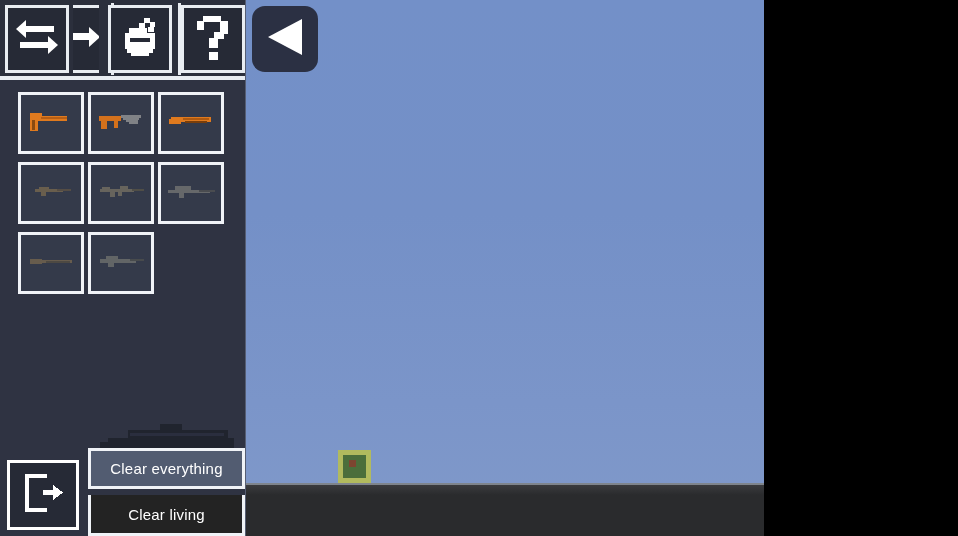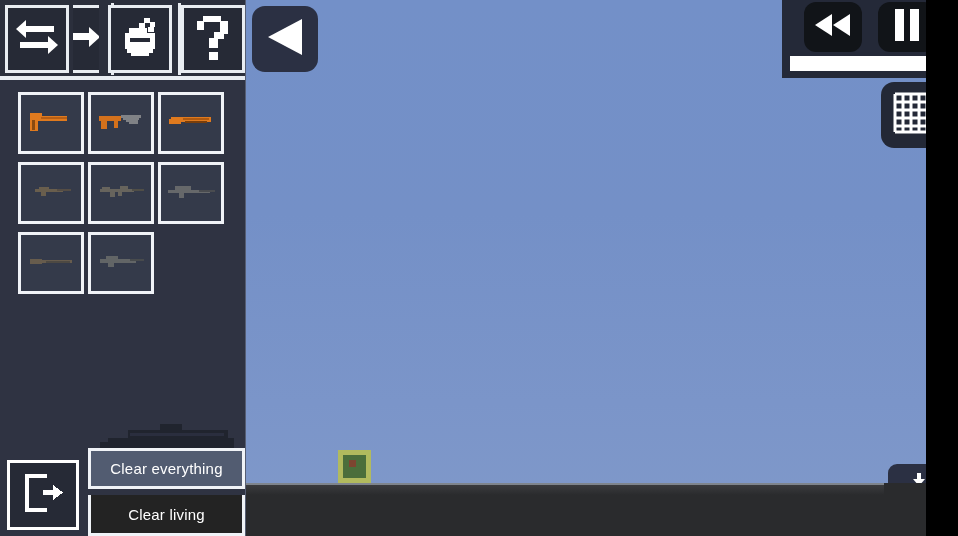--- a/index.html
+++ b/index.html
@@ -5,21 +5,21 @@
   html, body {
     margin: 0;
     padding: 0;
     background: #000;
   }
   body {
     font-family: "Liberation Sans", sans-serif;
   }
   #screen {
     position: relative;
-    width: 926px;
+    width: 764px;
     height: 536px;
     overflow: hidden;
     background: #6f8cc4;
     user-select: none;
   }
 
   
   #world {
     position: absolute;
     left: 0; top: 0;

